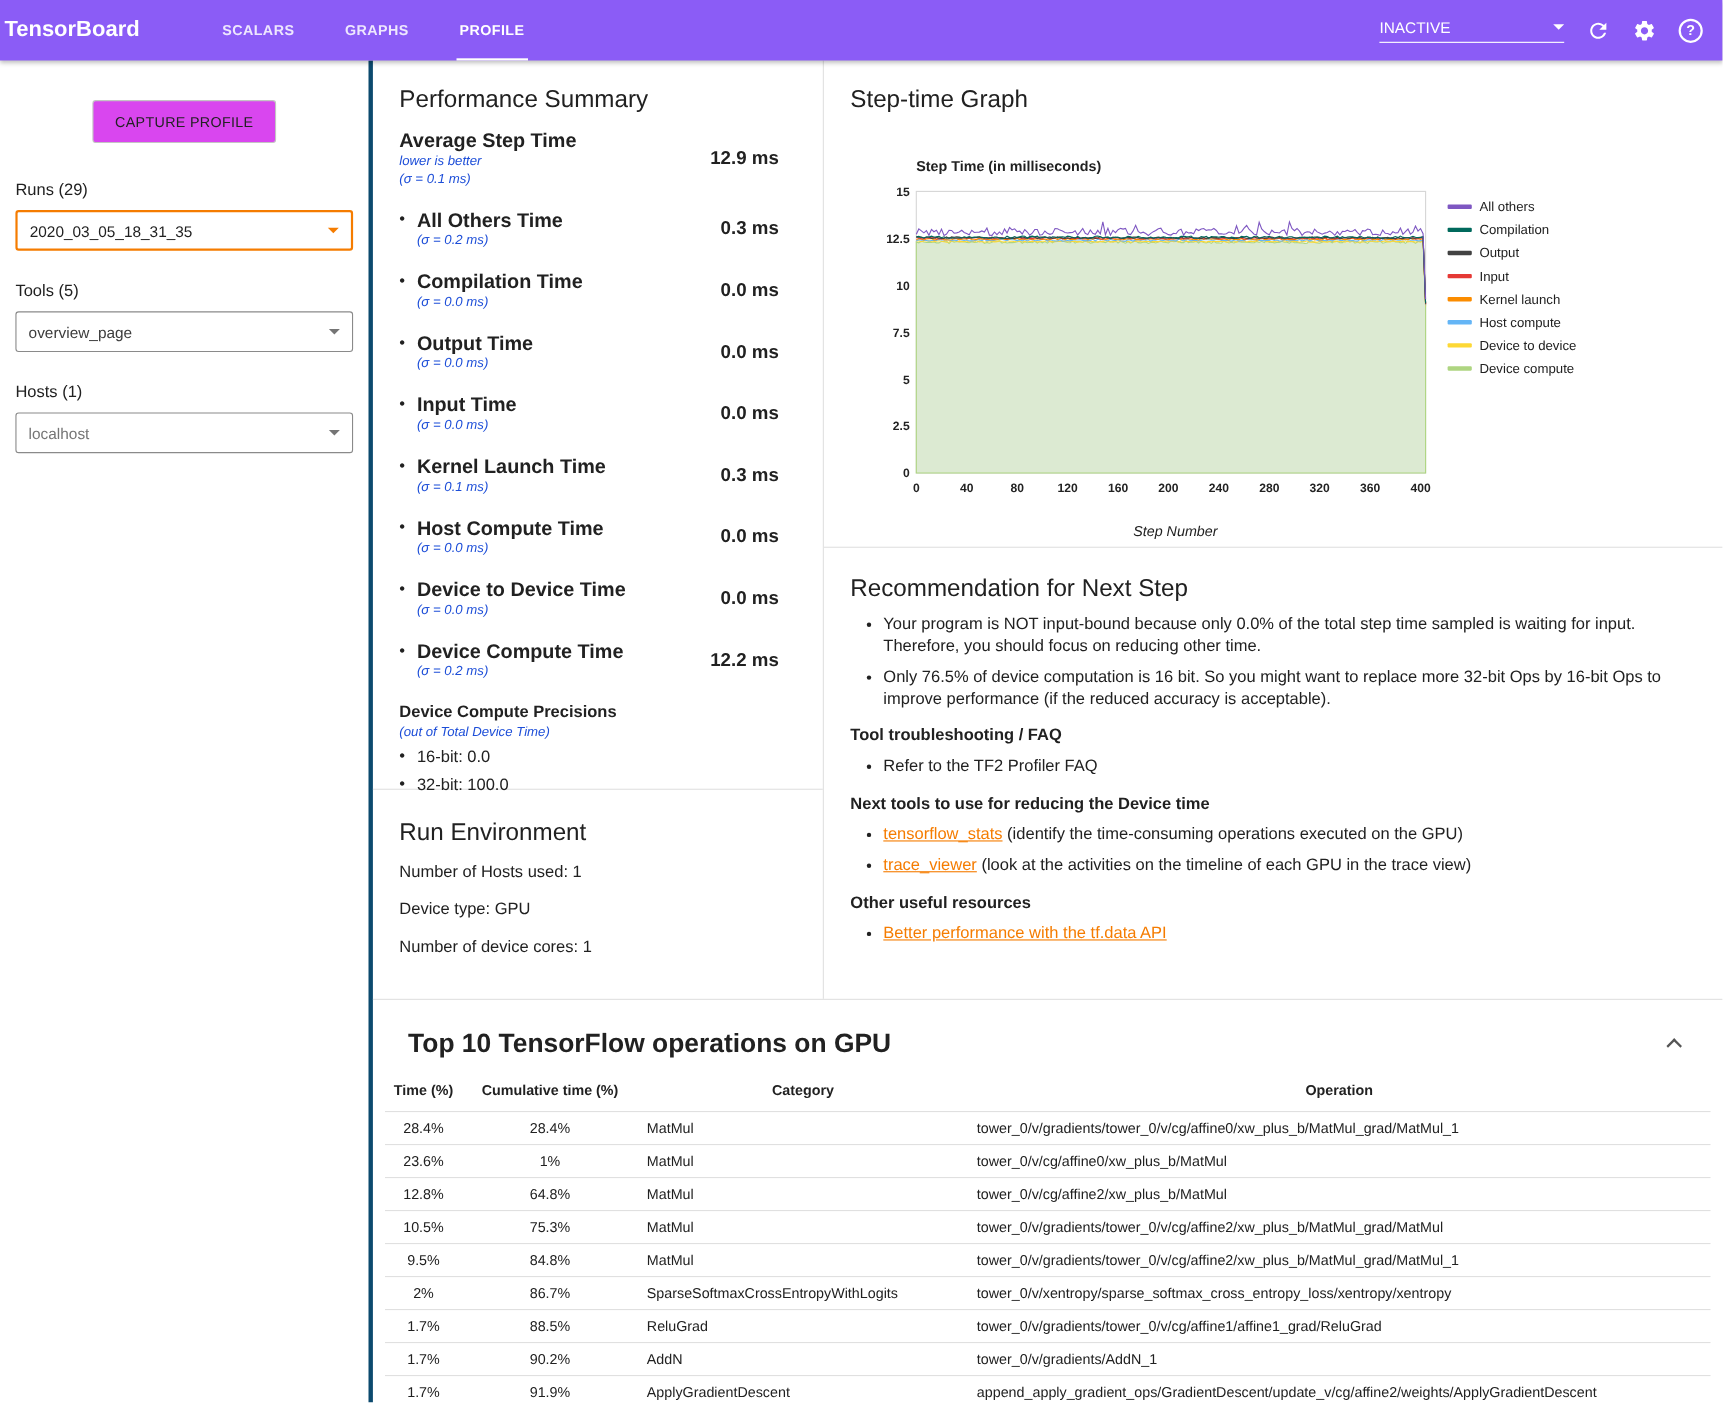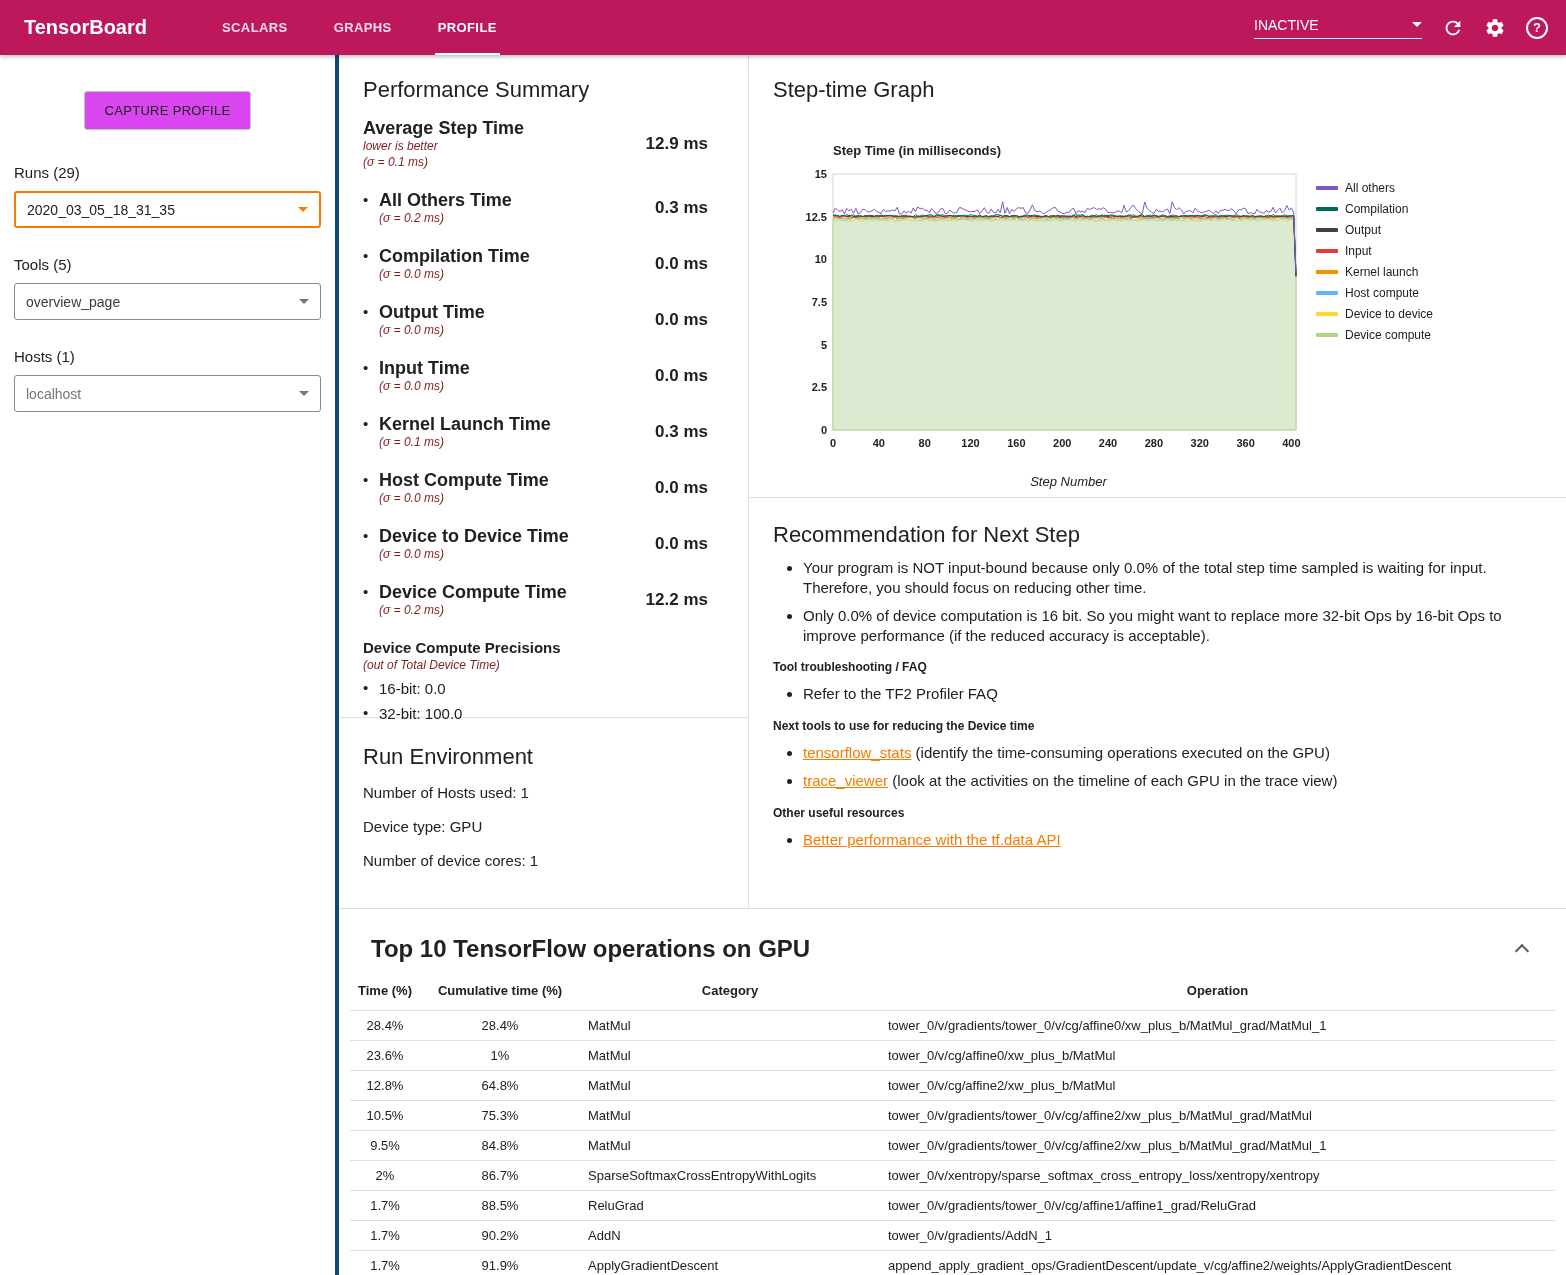--- a/index.html
+++ b/index.html
@@ -1,20 +1,20 @@
 <!DOCTYPE html>
 <html><head>
 <meta charset="utf-8">
 <style>
   *{box-sizing:border-box;margin:0;padding:0}
   html,body{width:1566px}
   body{height:1275px;font-family:"Liberation Sans",sans-serif;background:#fff;color:#212121;overflow:hidden}
 
   
-  .topbar{height:55px;background:#be185d;display:flex;align-items:center;color:#fff;padding:0 18px 0 24px;box-shadow:0 2px 4px rgba(0,0,0,.25);position:relative;z-index:5}
+  .topbar{height:55px;background:#8b5cf6;display:flex;align-items:center;color:#fff;padding:0 18px 0 4px;box-shadow:0 2px 4px rgba(0,0,0,.25);position:relative;z-index:5}
   .logo{font-size:20px;font-weight:bold;margin-right:52px;white-space:nowrap}
   .tabs{display:flex;height:100%}
   .tab{display:flex;align-items:center;padding:0 23px;font-size:13px;font-weight:bold;letter-spacing:.4px;color:rgba(255,255,255,.85);cursor:pointer;position:relative}
   .tab.active{color:#fff}
   .tab.active::after{content:"";position:absolute;left:20px;right:20px;bottom:0;height:2px;background:#fff}
   .header-right{margin-left:auto;display:flex;align-items:center;gap:20px}
   .status-select{width:168px;display:flex;align-items:center;justify-content:space-between;border-bottom:1px solid rgba(255,255,255,.9);padding-bottom:5px;font-size:14px;cursor:pointer}
   .caret-down{width:0;height:0;border-left:5px solid transparent;border-right:5px solid transparent;border-top:5px solid #fff}
   .caret-down.gray{border-top-color:#757575}
   .caret-down.orange{border-top-color:#f57c00}
@@ -41,21 +41,21 @@
   
   .section-title{font-size:22px;font-weight:normal;color:#212121}
 
   
   .perf{padding:22px 24px 0;height:663px;border-bottom:1px solid #e0e0e0}
   .metric{display:flex;align-items:center;justify-content:space-between;margin-top:22px}
   .metric.first{margin-top:16px}
   .metric-left{display:flex;align-items:flex-start}
   .bullet{width:16px;font-size:15px;line-height:18px;color:#212121;flex-shrink:0}
   .metric-name{font-size:18px;font-weight:bold;line-height:18px}
-  .metric-sub{font-size:12px;font-style:italic;color:#7f1d1d;margin-top:2px}
+  .metric-sub{font-size:12px;font-style:italic;color:#1d4ed8;margin-top:2px}
   .metric-value{font-size:17px;font-weight:bold;margin-right:16px;white-space:nowrap}
   .precisions{margin-top:22px}
   .prec-title{font-size:15px;font-weight:bold}
   .prec-item{display:flex;align-items:center;font-size:15px;margin-top:7px}
 
   
   .run-env{padding:26px 24px}
   .run-env p{font-size:15px;margin-top:17px}
   .run-env p:first-of-type{margin-top:14px}
 
@@ -67,21 +67,21 @@
   .legend{margin-left:12px;margin-top:34px}
   .legend-item{display:flex;align-items:center;height:21px}
   .legend-swatch{width:22px;height:4px;margin-right:7px;border-radius:1px;background:#999}
   .legend-label{font-size:12px;color:#212121}
   text.tick{font-family:"Liberation Sans",sans-serif;font-size:11px;font-weight:bold;fill:#222}
 
   
   .recommendation{padding:24px 24px 0}
   .recommendation ul{margin:10px 0 4px;padding-left:30px}
   .recommendation li{font-size:15px;line-height:1.3;margin-bottom:9px;max-width:770px}
-  .rec-sub{font-size:12px;font-weight:bold;margin-top:15px}
+  .rec-sub{font-size:15px;font-weight:bold;margin-top:15px}
   .rec-link{color:#f57c00;text-decoration:underline;cursor:pointer}
 
   
   .bottom-region{border-top:1px solid #e0e0e0;flex:1;padding:0 11px;overflow:hidden}
   .top10-header{display:flex;align-items:center;justify-content:space-between;padding:26px 14px 16px 21px}
   .collapse-chevron{width:10px;height:10px;border-left:2px solid #555;border-top:2px solid #555;transform:rotate(45deg);cursor:pointer;margin-right:14px;margin-top:4px}
   table.ops{width:100%;border-collapse:collapse;font-size:13px;table-layout:fixed}
   .ops th{font-weight:bold;text-align:center;padding:4px 8px 12px;color:#212121}
   .ops td{border-top:1px solid #e0e0e0;padding:7px 8px;height:29px;overflow:hidden;white-space:nowrap;text-overflow:ellipsis}
   .ops .c-time{width:70px;text-align:center}
@@ -341,21 +341,21 @@
                   <span class="legend-label">Device compute</span>
                 </div>
             </div>
           </div>
         </div>
 
         <div class="recommendation">
           <h2 class="section-title">Recommendation for Next Step</h2>
           <ul>
             <li>Your program is NOT input-bound because only 0.0% of the total step time sampled is waiting for input. Therefore, you should focus on reducing other time.</li>
-            <li>Only 0.0% of device computation is 16 bit. So you might want to replace more 32-bit Ops by 16-bit Ops to improve performance (if the reduced accuracy is acceptable).</li>
+            <li>Only 76.5% of device computation is 16 bit. So you might want to replace more 32-bit Ops by 16-bit Ops to improve performance (if the reduced accuracy is acceptable).</li>
           </ul>
           <div class="rec-sub">Tool troubleshooting / FAQ</div>
           <ul>
             <li>Refer to the TF2 Profiler FAQ</li>
           </ul>
           <div class="rec-sub">Next tools to use for reducing the Device time</div>
           <ul>
             <li><a class="rec-link">tensorflow_stats</a><span> (identify the time-consuming operations executed on the GPU)</span></li>
             <li><a class="rec-link">trace_viewer</a><span> (look at the activities on the timeline of each GPU in the trace view)</span></li>
           </ul>

